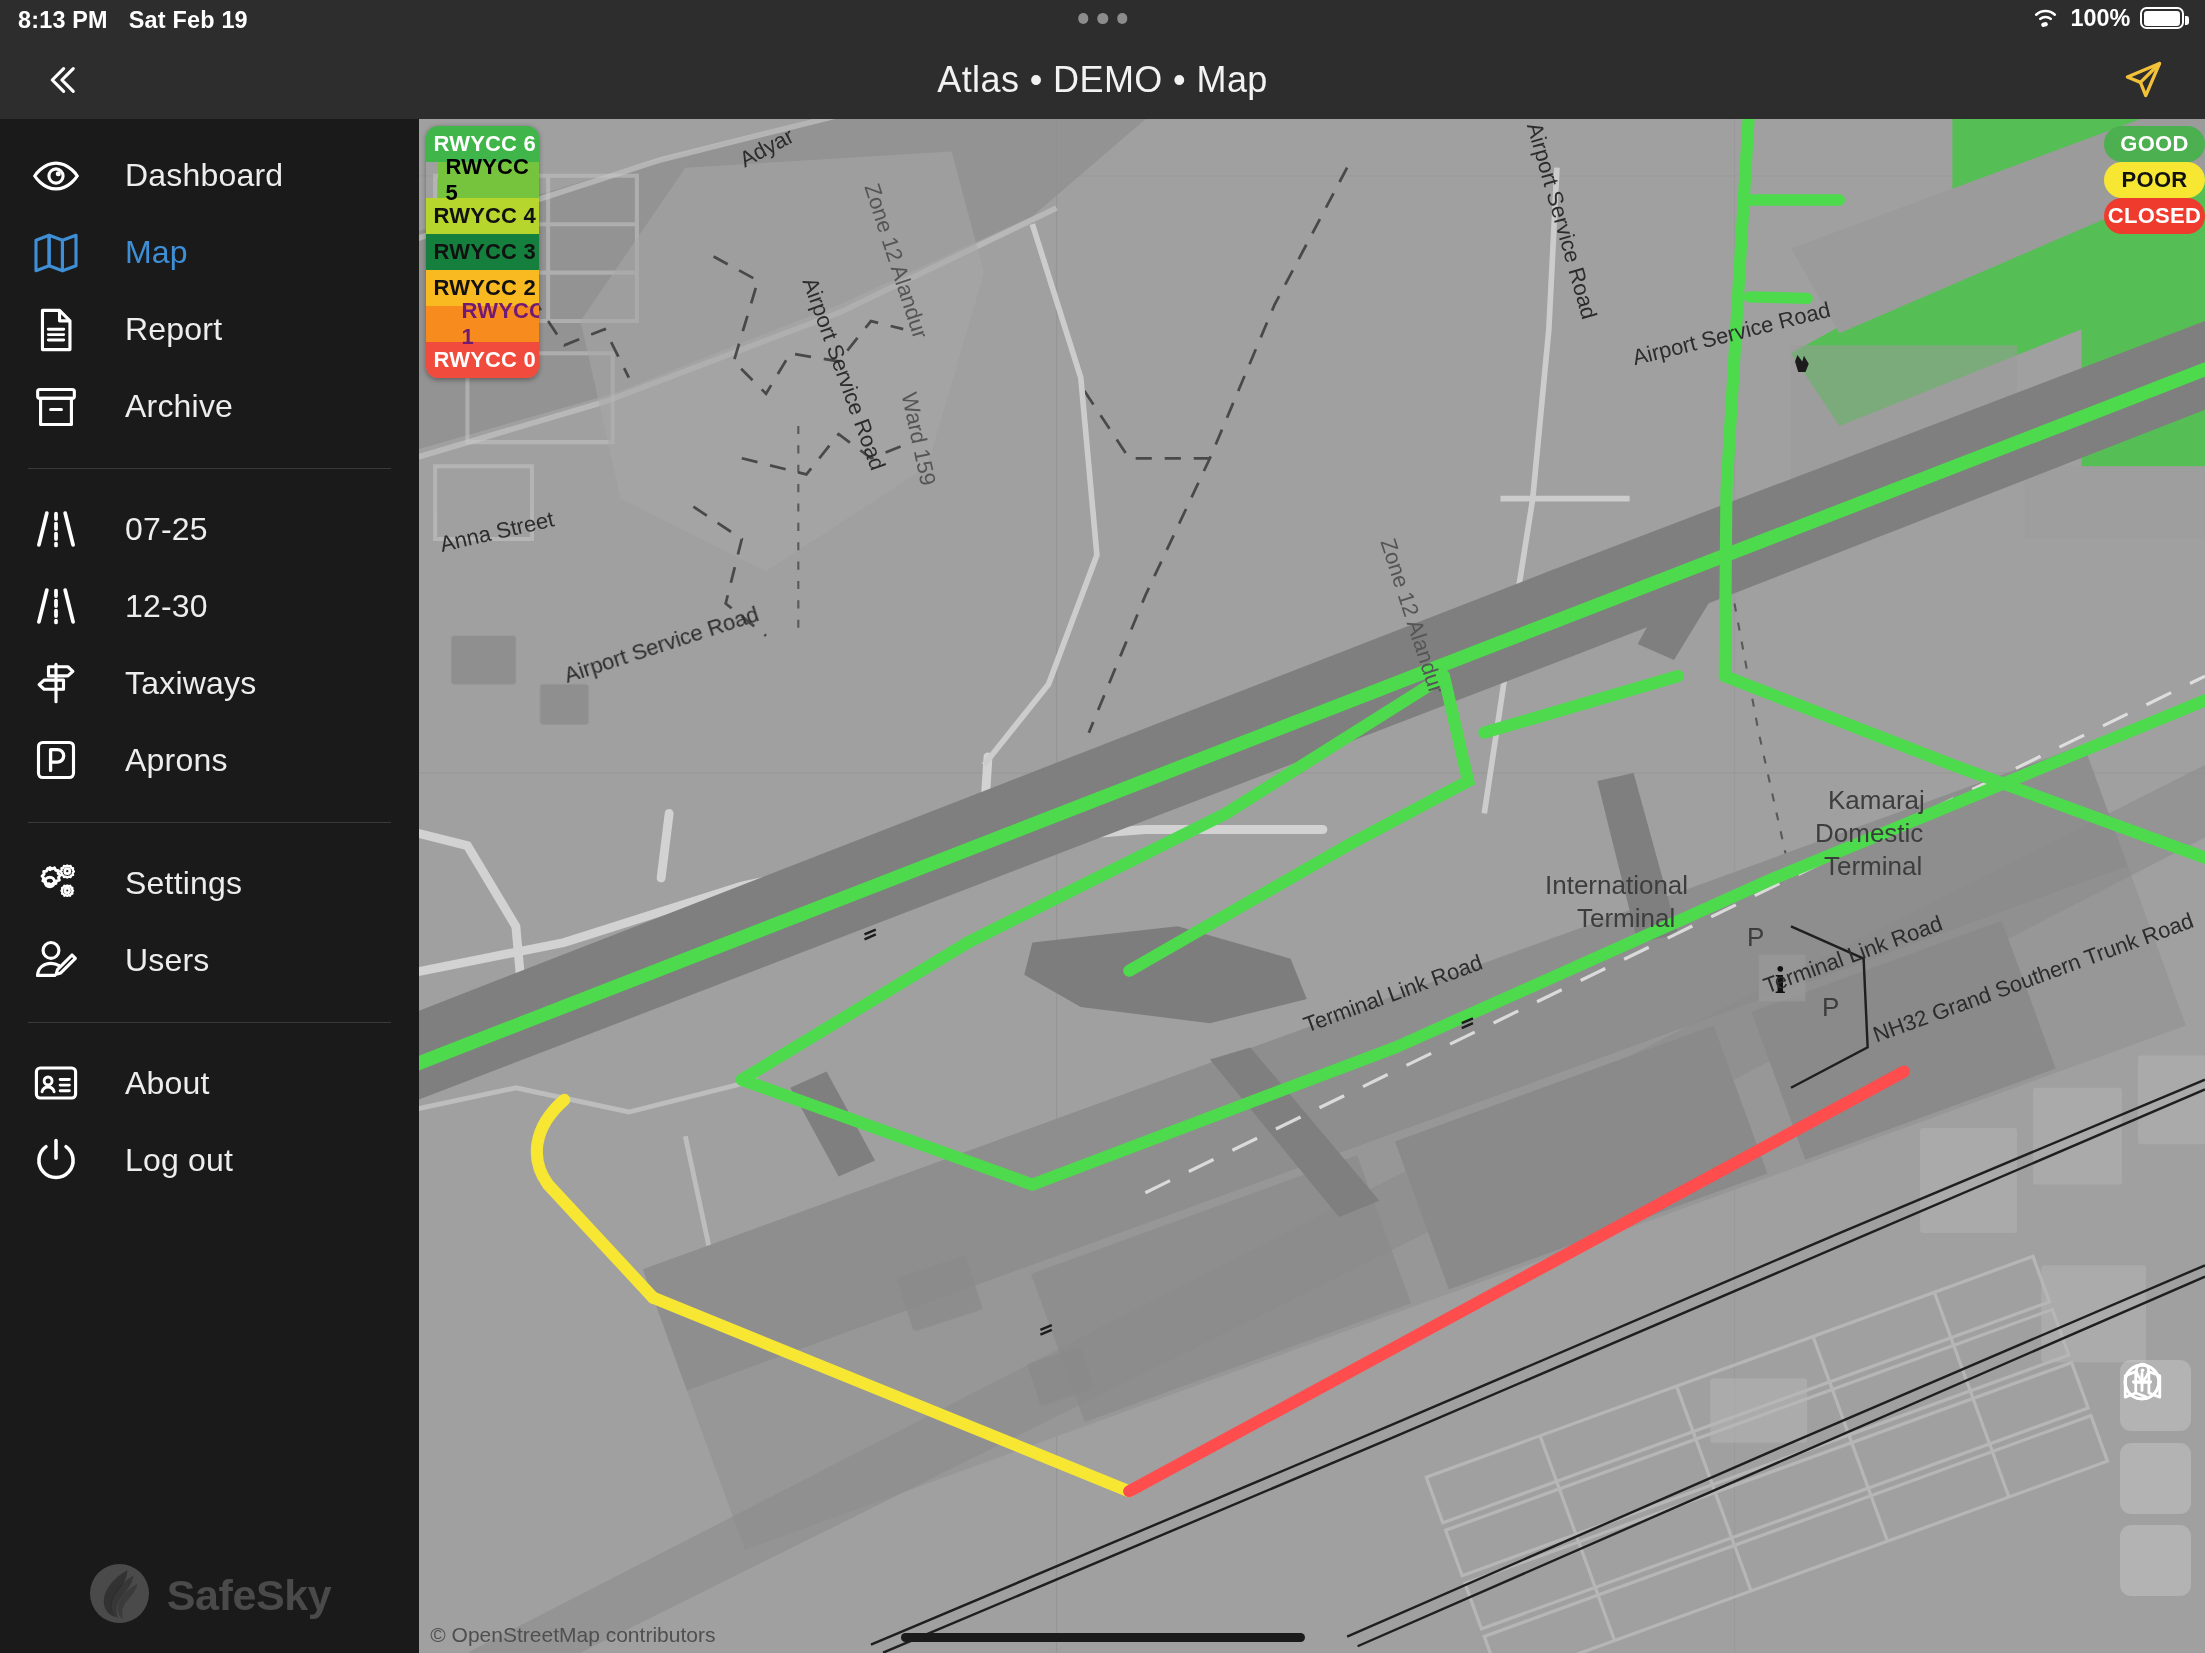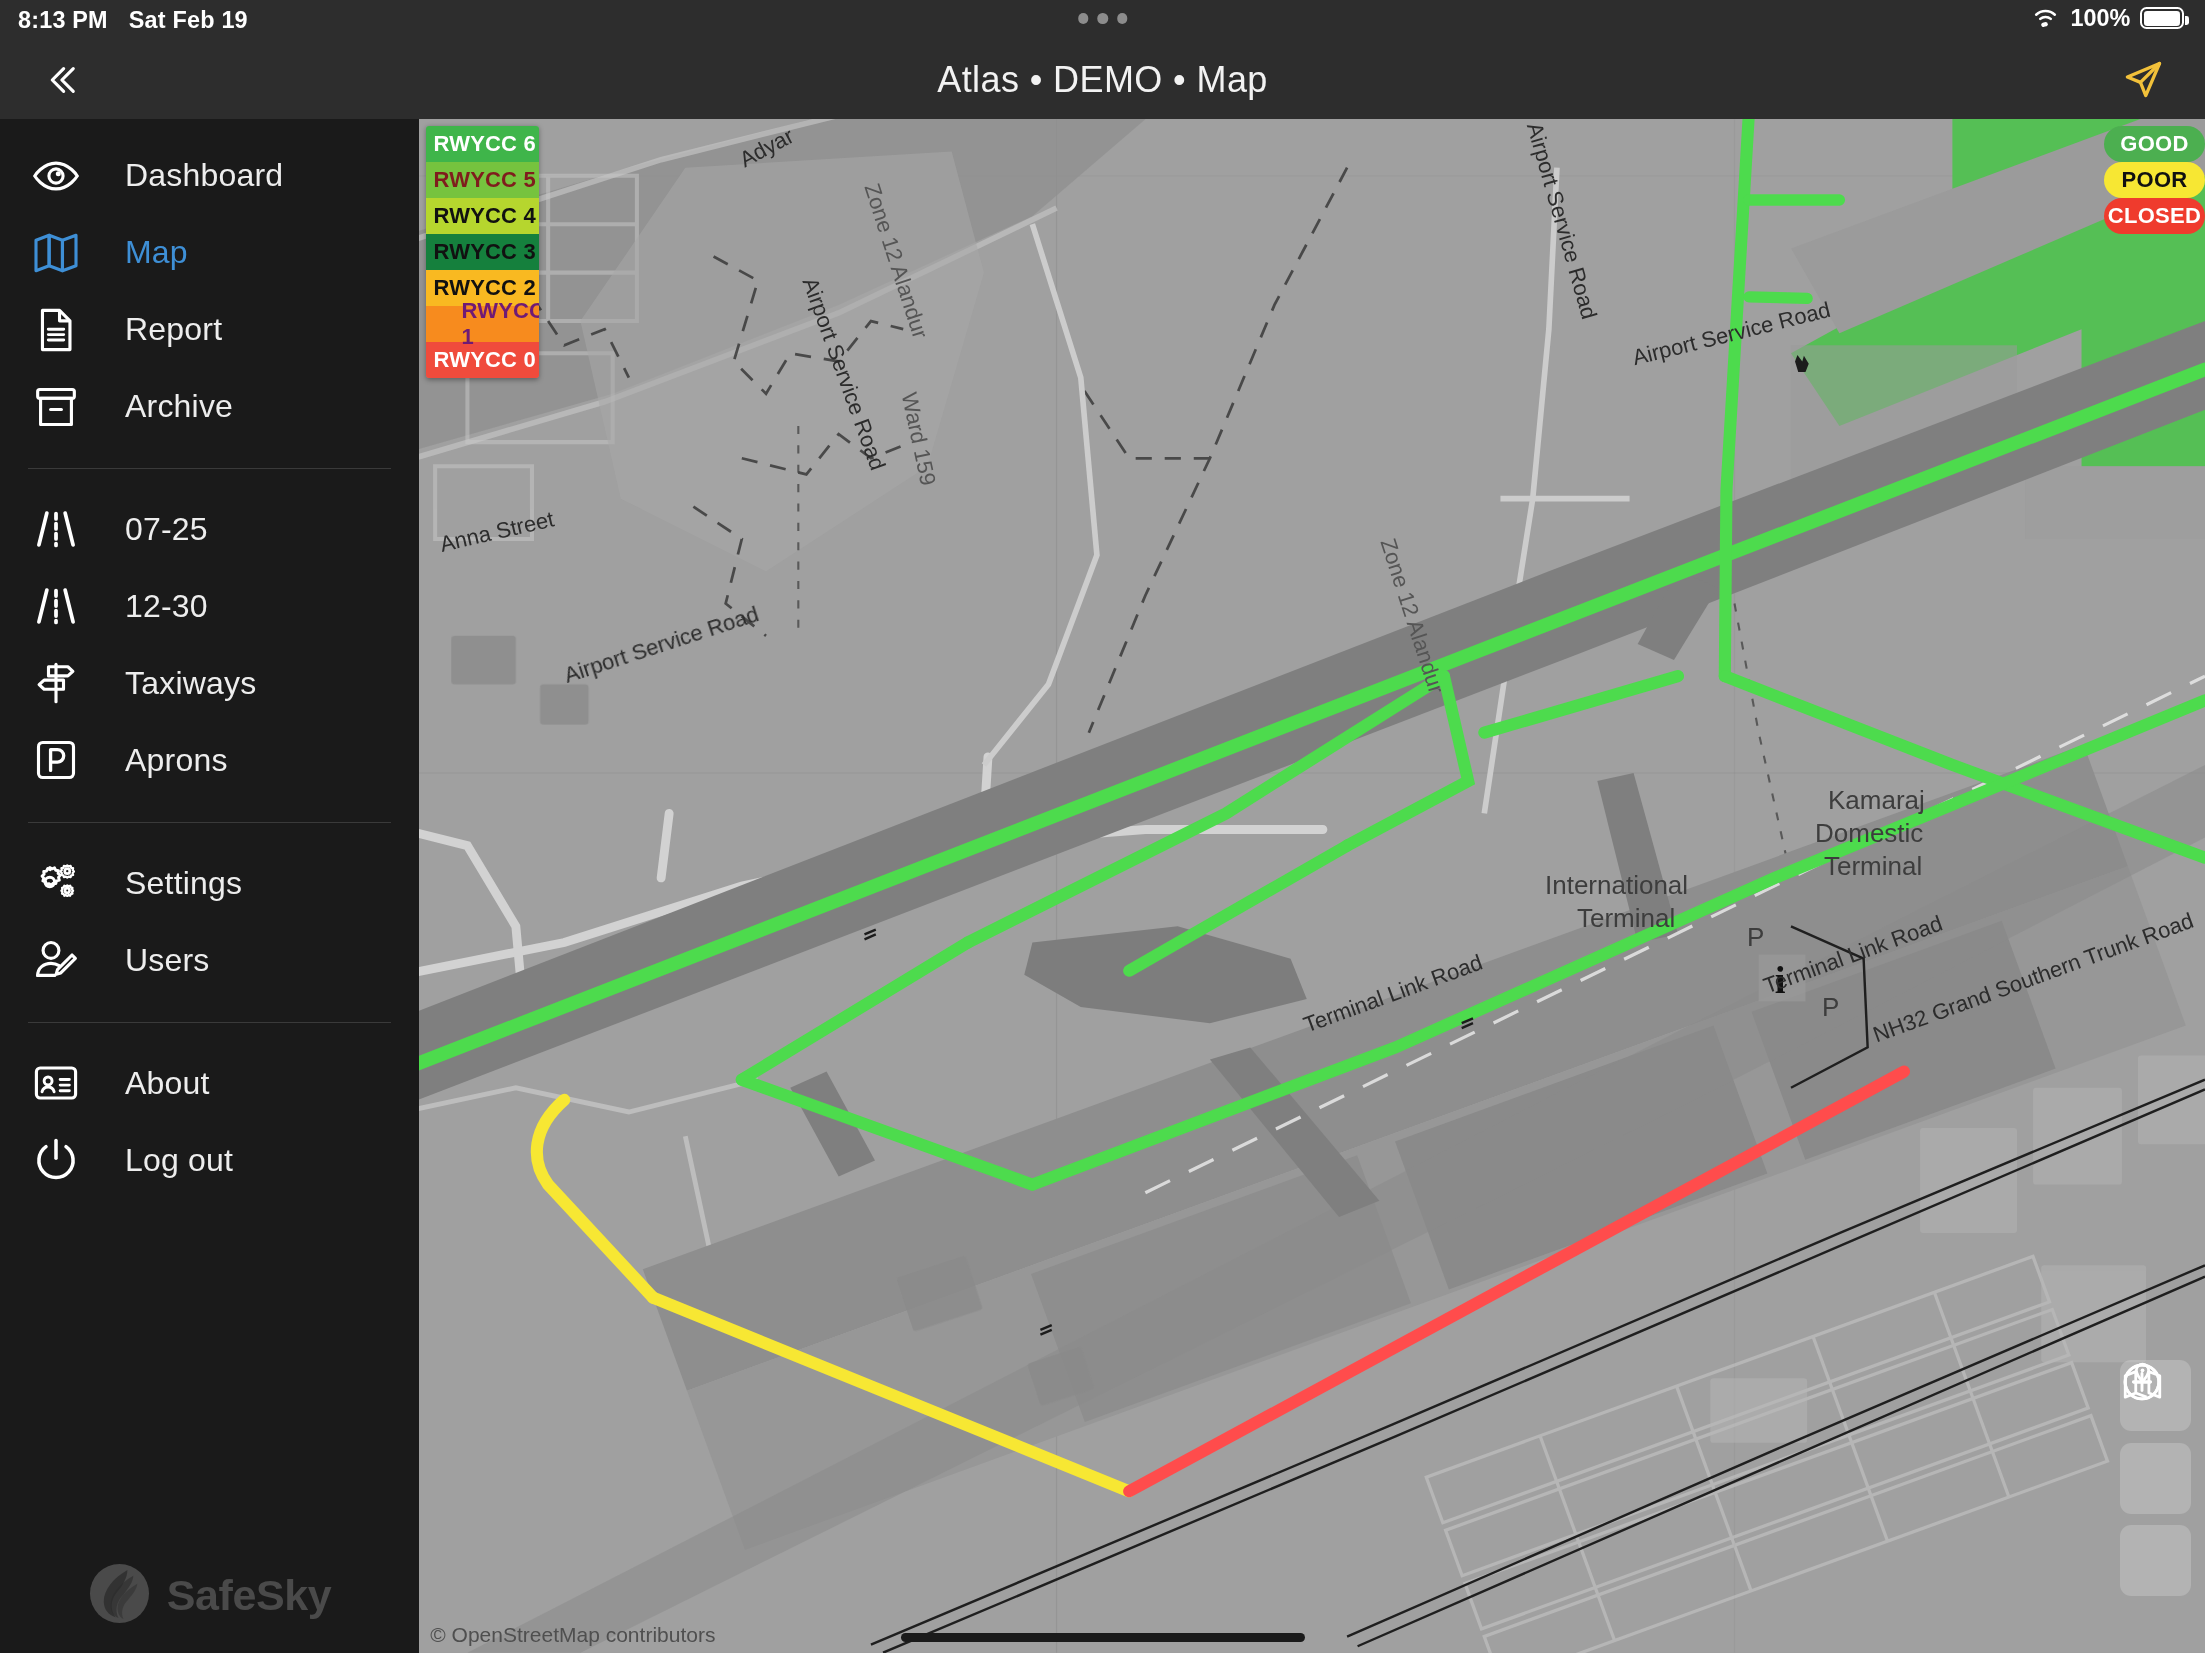--- a/index.html
+++ b/index.html
@@ -47,21 +47,21 @@
   .brand { position:absolute; left:0; bottom:121px; width:419px;
     display:flex; align-items:center; justify-content:center; gap:16px; opacity:1; }
   .brand-txt { font-size:43px; font-weight:700; color:#4a4a4a; letter-spacing:-0.4px; }
 
   
   .map { position:absolute; left:419px; top:119px; width:1786px; height:1534px;
     overflow:hidden; background:#a0a0a0; }
   .map svg { position:absolute; left:0; top:0; }
 
   
-  .rwycc { position:absolute; left:6.5px; top:6.5px; width:113px; border-radius:3px;
+  .rwycc { position:absolute; left:6.5px; top:6.5px; width:113px; border-radius:12px;
     overflow:hidden; box-shadow:0 1.6px 4.8px rgba(0,0,0,.35); }
   .rwycc div { height:36px; display:flex; align-items:center; padding-left:8px;
     font-size:22px; font-weight:700; letter-spacing:0.2px; }
 
   .condlegend { position:absolute; right:0; top:6.5px; width:101px; border-radius:0;
     overflow:hidden; }
   .condlegend div { height:36px; display:flex; align-items:center; justify-content:center;
     font-size:22px; font-weight:700; letter-spacing:0.3px;border-radius:18px; }
 
   
@@ -458,21 +458,21 @@
       <span class="mlabel big" style="left:1158px; top:784px;">Terminal</span>
       <span class="mlabel" style="left:1340px; top:823px; transform:rotate(-20deg);">Terminal Link Road</span>
       <span class="mlabel" style="left:880px; top:862px; transform:rotate(-20deg);">Terminal Link Road</span>
       <span class="mlabel" style="left:1445px; top:846px; transform:rotate(-20deg);">NH32 Grand Southern Trunk Road</span>
       <span class="mlabel big" style="left:1328px; top:803px;">P</span>
       <span class="mlabel big" style="left:1403px; top:873px;">P</span>
     </div>
 
     <div class="rwycc">
       <div style="background:#3fb54a; color:#ffffff;">RWYCC 6</div>
-      <div style="background:#76c33e; color:#7f1d1d;">RWYCC 5</div>
+      <div style="background:#76c33e; color:#000000;margin-left:12px;">RWYCC 5</div>
       <div style="background:#b6d62e; color:#111111;">RWYCC 4</div>
       <div style="background:#15803d; color:#111111;">RWYCC 3</div>
       <div style="background:#f9b921; color:#111111;">RWYCC 2</div>
       <div style="background:#f78b1e; color:#701a75;padding-left:36px;">RWYCC 1</div>
       <div style="background:#f04b3c; color:#ffffff;">RWYCC 0</div>
     </div>
 
     <div class="condlegend">
       <div style="background:#4caf50; color:#ffffff;">GOOD</div>
       <div style="background:#f7e733; color:#111111;">POOR</div>

